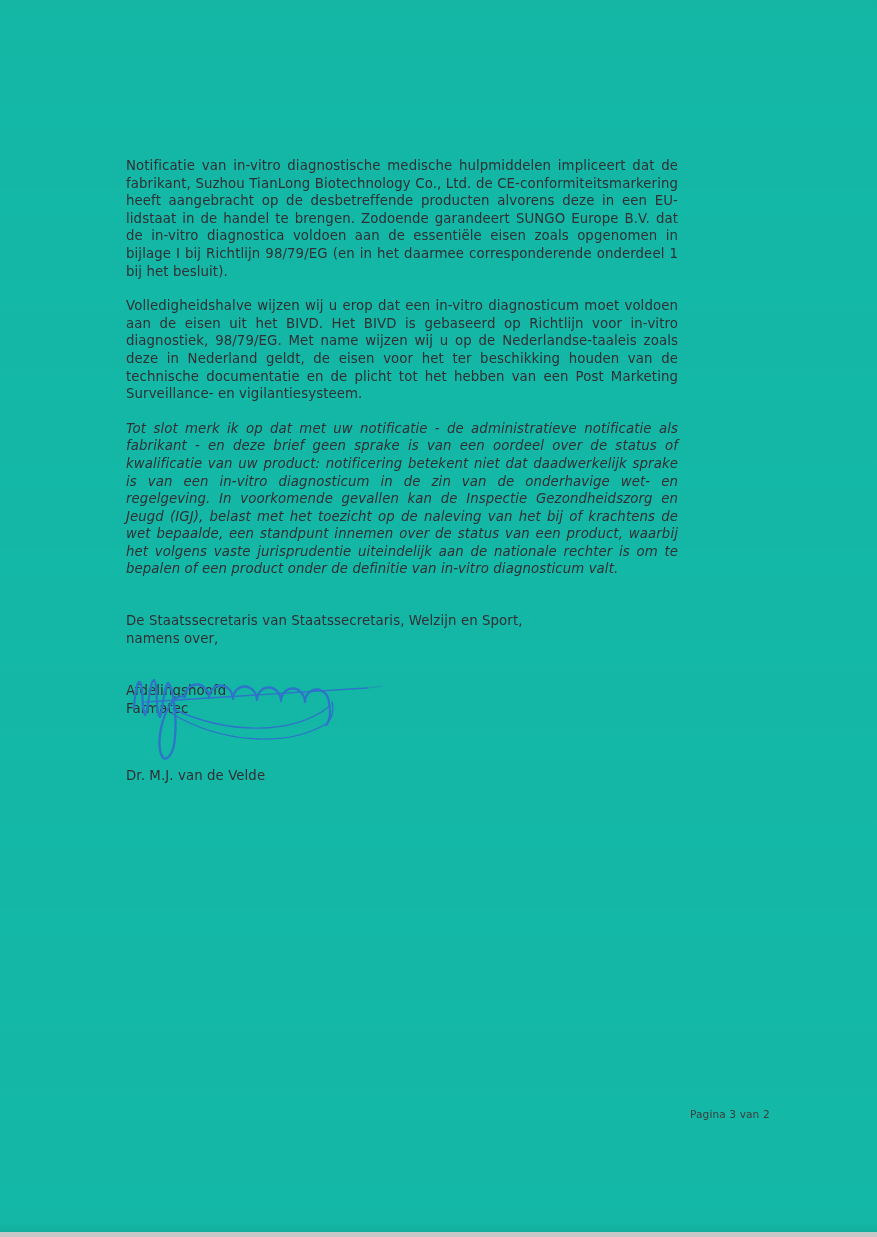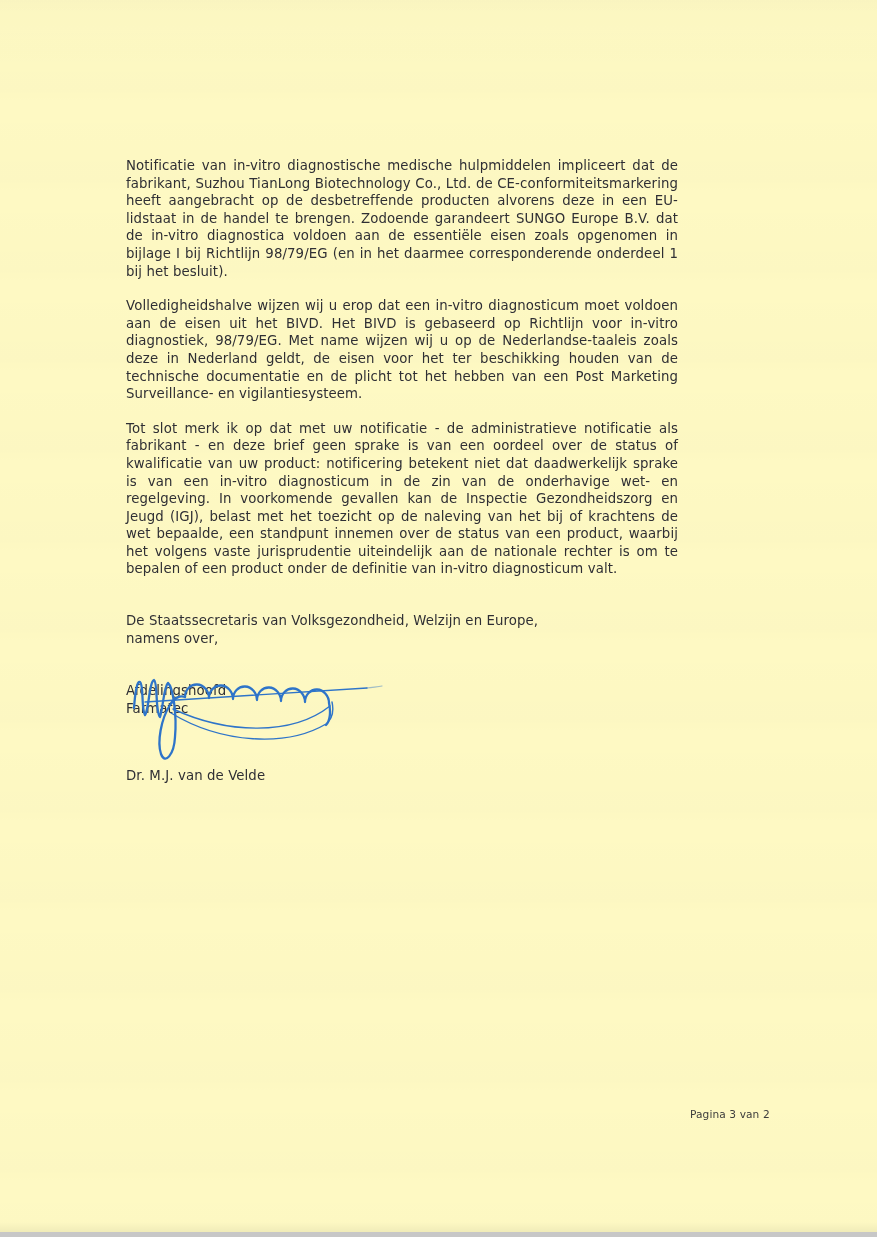--- a/index.html
+++ b/index.html
@@ -4,21 +4,21 @@
 <style>
   * { margin: 0; padding: 0; box-sizing: border-box; }
   html, body { background: #e9e9e9; }
   body { font-family: "DejaVu Sans", "Liberation Sans", sans-serif; }
 
   .page {
     position: relative;
     width: 877px;
     height: 1237px;
     margin: 0 auto;
-    background: #fef9c3;
+    background: #14b8a6;
     overflow: hidden;
     color: #2f2f34;
   }
 
   
   .page::before {
     content: "";
     position: absolute; inset: 0;
     background:
       linear-gradient(180deg, rgba(0,0,0,0.012) 0%, rgba(0,0,0,0) 6%),
@@ -31,21 +31,21 @@
     left: 126px;
     top: 157px;
     width: 552px;
     font-size: 13.3px;
     line-height: 17.6px;
     text-align: justify;
     letter-spacing: 0.1px;
   }
 
   .para { margin-bottom: 17px; }
-  .para.italic { }
+  .para.italic { font-style: italic; }
 
   .line { text-align: left; }
   .closing-gap { margin-top: 34px; }
   .title-gap { margin-top: 35px; }
 
   .signature-wrap {
     position: absolute;
     left: 127px;
     top: 671px;
     width: 256px;
@@ -91,21 +91,21 @@
 </head>
 <body>
 
 <div class="page">
 
   <div class="text-block">
     <p class="para">Notificatie van in-vitro diagnostische medische hulpmiddelen impliceert dat de fabrikant, Suzhou TianLong Biotechnology Co., Ltd. de CE-conformiteitsmarkering heeft aangebracht op de desbetreffende producten alvorens deze in een EU-lidstaat in de handel te brengen. Zodoende garandeert SUNGO Europe B.V. dat de in-vitro diagnostica voldoen aan de essentiële eisen zoals opgenomen in bijlage I bij Richtlijn 98/79/EG (en in het daarmee corresponderende onderdeel 1 bij het besluit).</p>
     <p class="para">Volledigheidshalve wijzen wij u erop dat een in-vitro diagnosticum moet voldoen aan de eisen uit het BIVD. Het BIVD is gebaseerd op Richtlijn voor in-vitro diagnostiek, 98/79/EG. Met name wijzen wij u op de Nederlandse-taaleis zoals deze in Nederland geldt, de eisen voor het ter beschikking houden van de technische documentatie en de plicht tot het hebben van een Post Marketing Surveillance- en vigilantiesysteem.</p>
     <p class="para italic">Tot slot merk ik op dat met uw notificatie - de administratieve notificatie als fabrikant - en deze brief geen sprake is van een oordeel over de status of kwalificatie van uw product: notificering betekent niet dat daadwerkelijk sprake is van een in-vitro diagnosticum in de zin van de onderhavige wet- en regelgeving. In voorkomende gevallen kan de Inspectie Gezondheidszorg en Jeugd (IGJ), belast met het toezicht op de naleving van het bij of krachtens de wet bepaalde, een standpunt innemen over de status van een product, waarbij het volgens vaste jurisprudentie uiteindelijk aan de nationale rechter is om te bepalen of een product onder de definitie van in-vitro diagnosticum valt.</p>
 
-    <p class="line closing-gap">De Staatssecretaris van Volksgezondheid, Welzijn en Europe,</p>
+    <p class="line closing-gap">De Staatssecretaris van Staatssecretaris, Welzijn en Sport,</p>
     <p class="line">namens over,</p>
 
     <p class="line title-gap">Afdelingshoofd</p>
     <p class="line">Farmatec</p>
   </div>
 
   <div class="signature-wrap">
     <svg viewBox="0 0 256 96">
       <path class="sig-main" d="M 7 37 C 8 23 10 9 13 11 C 17 14 14 38 18 44 C 22 39 22 11 27 9 C 31 11 28 40 33 46 C 36 37 37 15 41 12 C 46 16 50 44 48 66 C 47 84 38 94 34 83 C 30 71 34 48 43 34 C 47 27 53 24 58 26" stroke="#2e74c9"></path>
       <path class="sig-main" d="M 58 26 a 11 12 -12 1 1 24 1 a 11 12 -12 1 1 24 1 a 11 12 -12 1 1 24 1 a 11 12 -12 1 1 24 1 a 11 12 -12 1 1 24 1 a 11 12 -12 1 1 24 1 c 2 9 1 18 -3 22" stroke="#2e74c9"></path>

